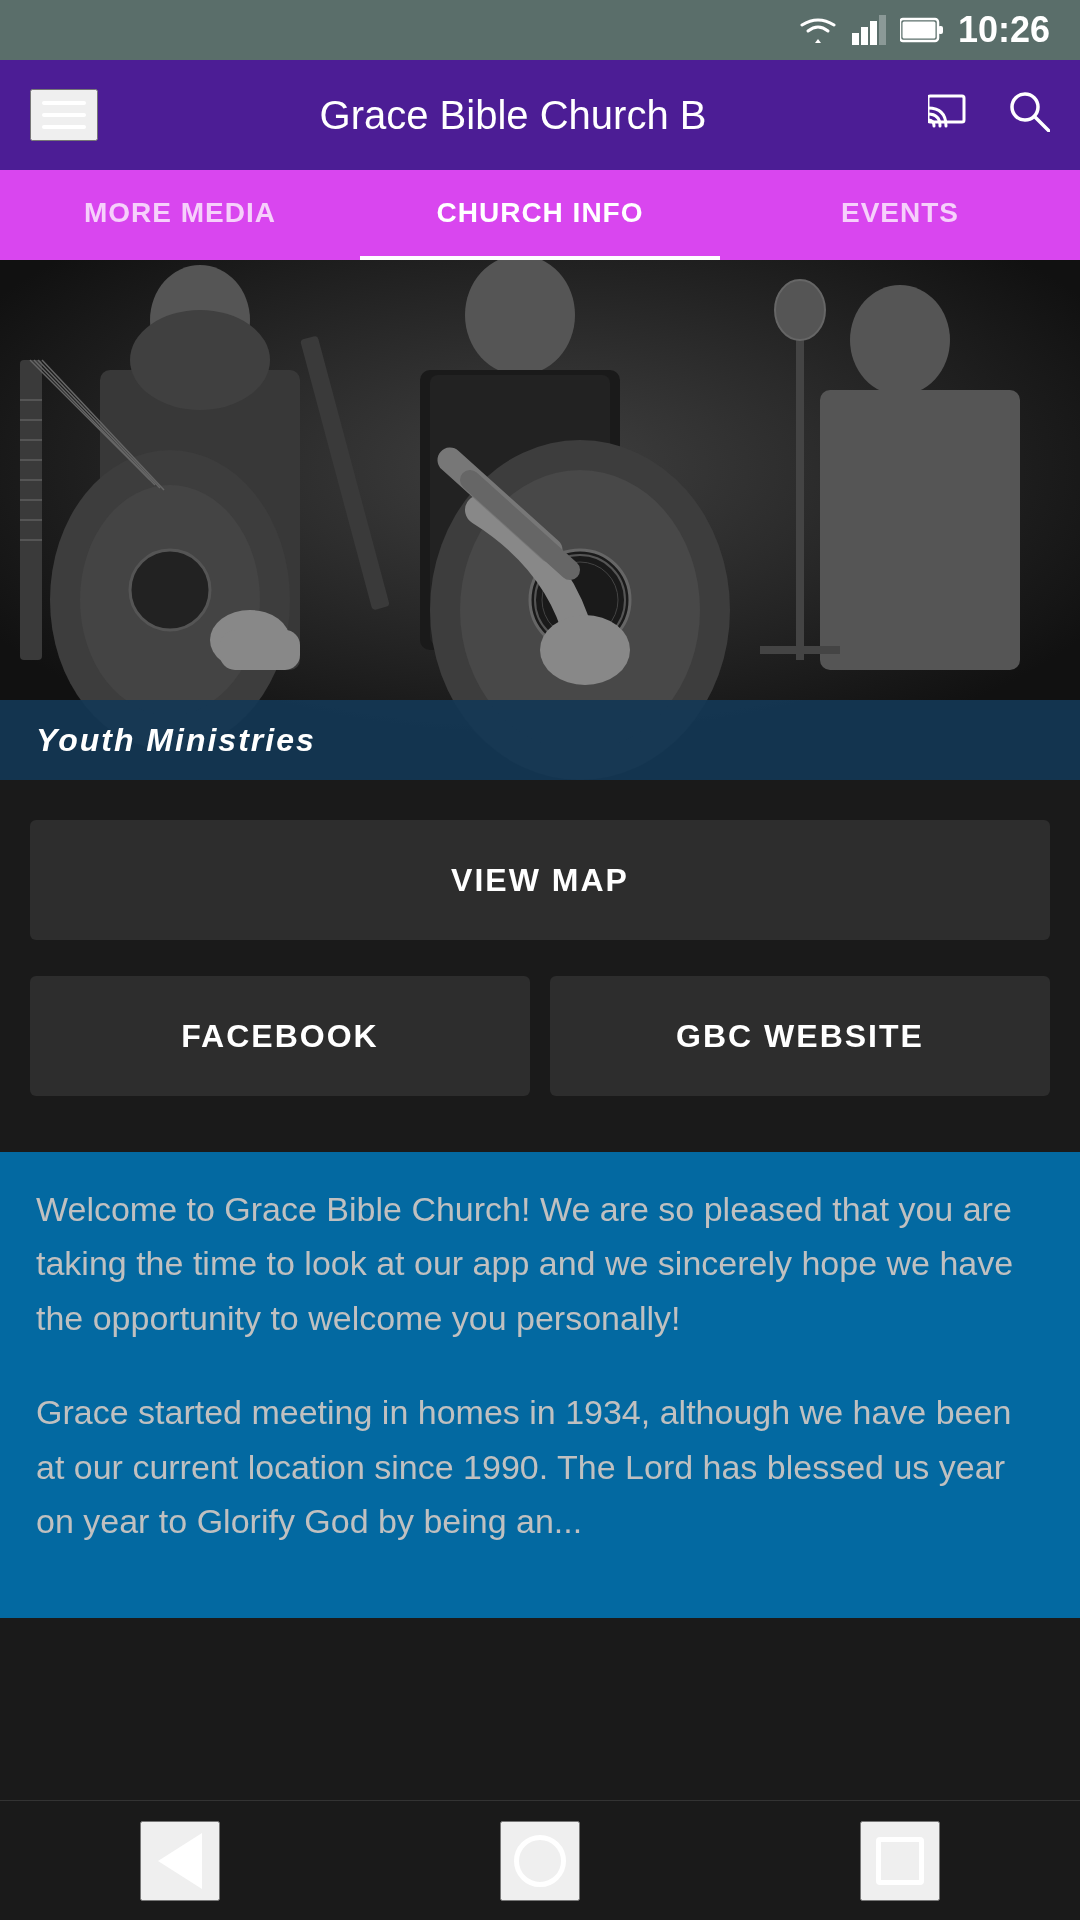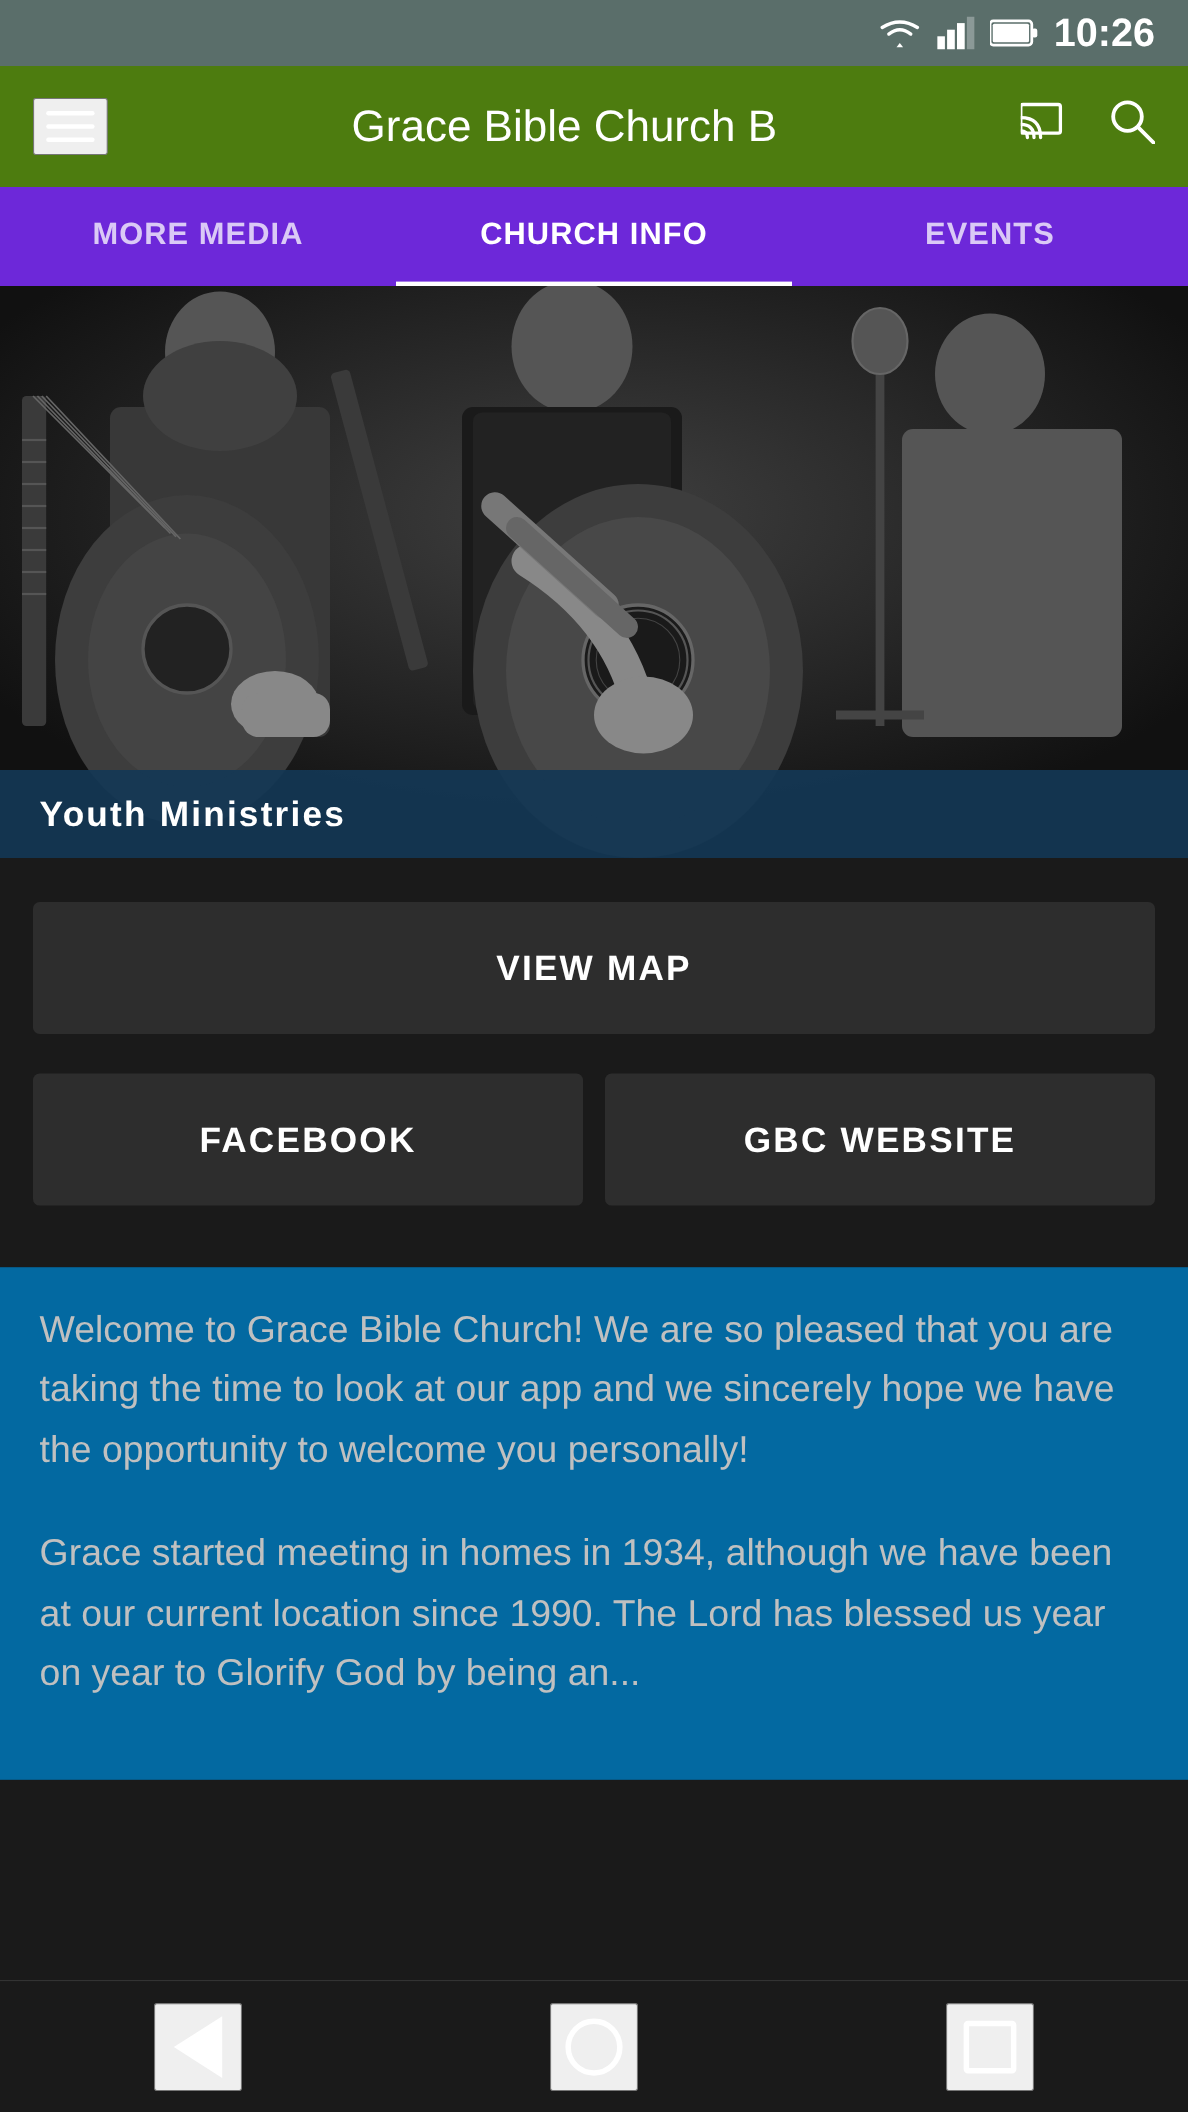--- a/index.html
+++ b/index.html
@@ -34,21 +34,21 @@
     .status-time {
       color: white;
       font-size: 36px;
       font-weight: bold;
     }
 
     
     .top-nav {
       width: 100%;
       height: 110px;
-      background: #4d7c0f;
+      background: #4c1d95;
       display: flex;
       align-items: center;
       justify-content: space-between;
       padding: 0 30px;
     }
 
     .hamburger-btn {
       display: flex;
       flex-direction: column;
       gap: 8px;
@@ -85,21 +85,21 @@
     .cast-icon, .search-icon-btn {
       color: white;
       cursor: pointer;
       font-size: 40px;
     }
 
     
     .tab-nav {
       width: 100%;
       height: 90px;
-      background: #6d28d9;
+      background: #d946ef;
       display: flex;
       align-items: stretch;
     }
 
     .tab-item {
       flex: 1;
       display: flex;
       align-items: center;
       justify-content: center;
       color: rgba(255,255,255,0.75);
@@ -155,20 +155,21 @@
       background: rgba(20, 55, 85, 0.92);
       display: flex;
       align-items: center;
       padding-left: 36px;
     }
 
     .hero-banner-text {
       color: white;
       font-size: 32px;
       font-weight: 700;
+      font-style: italic;
       letter-spacing: 2px;
     }
 
     
     .buttons-area {
       width: 100%;
       background: #1a1a1a;
       padding: 40px 30px 20px 30px;
     }
 

